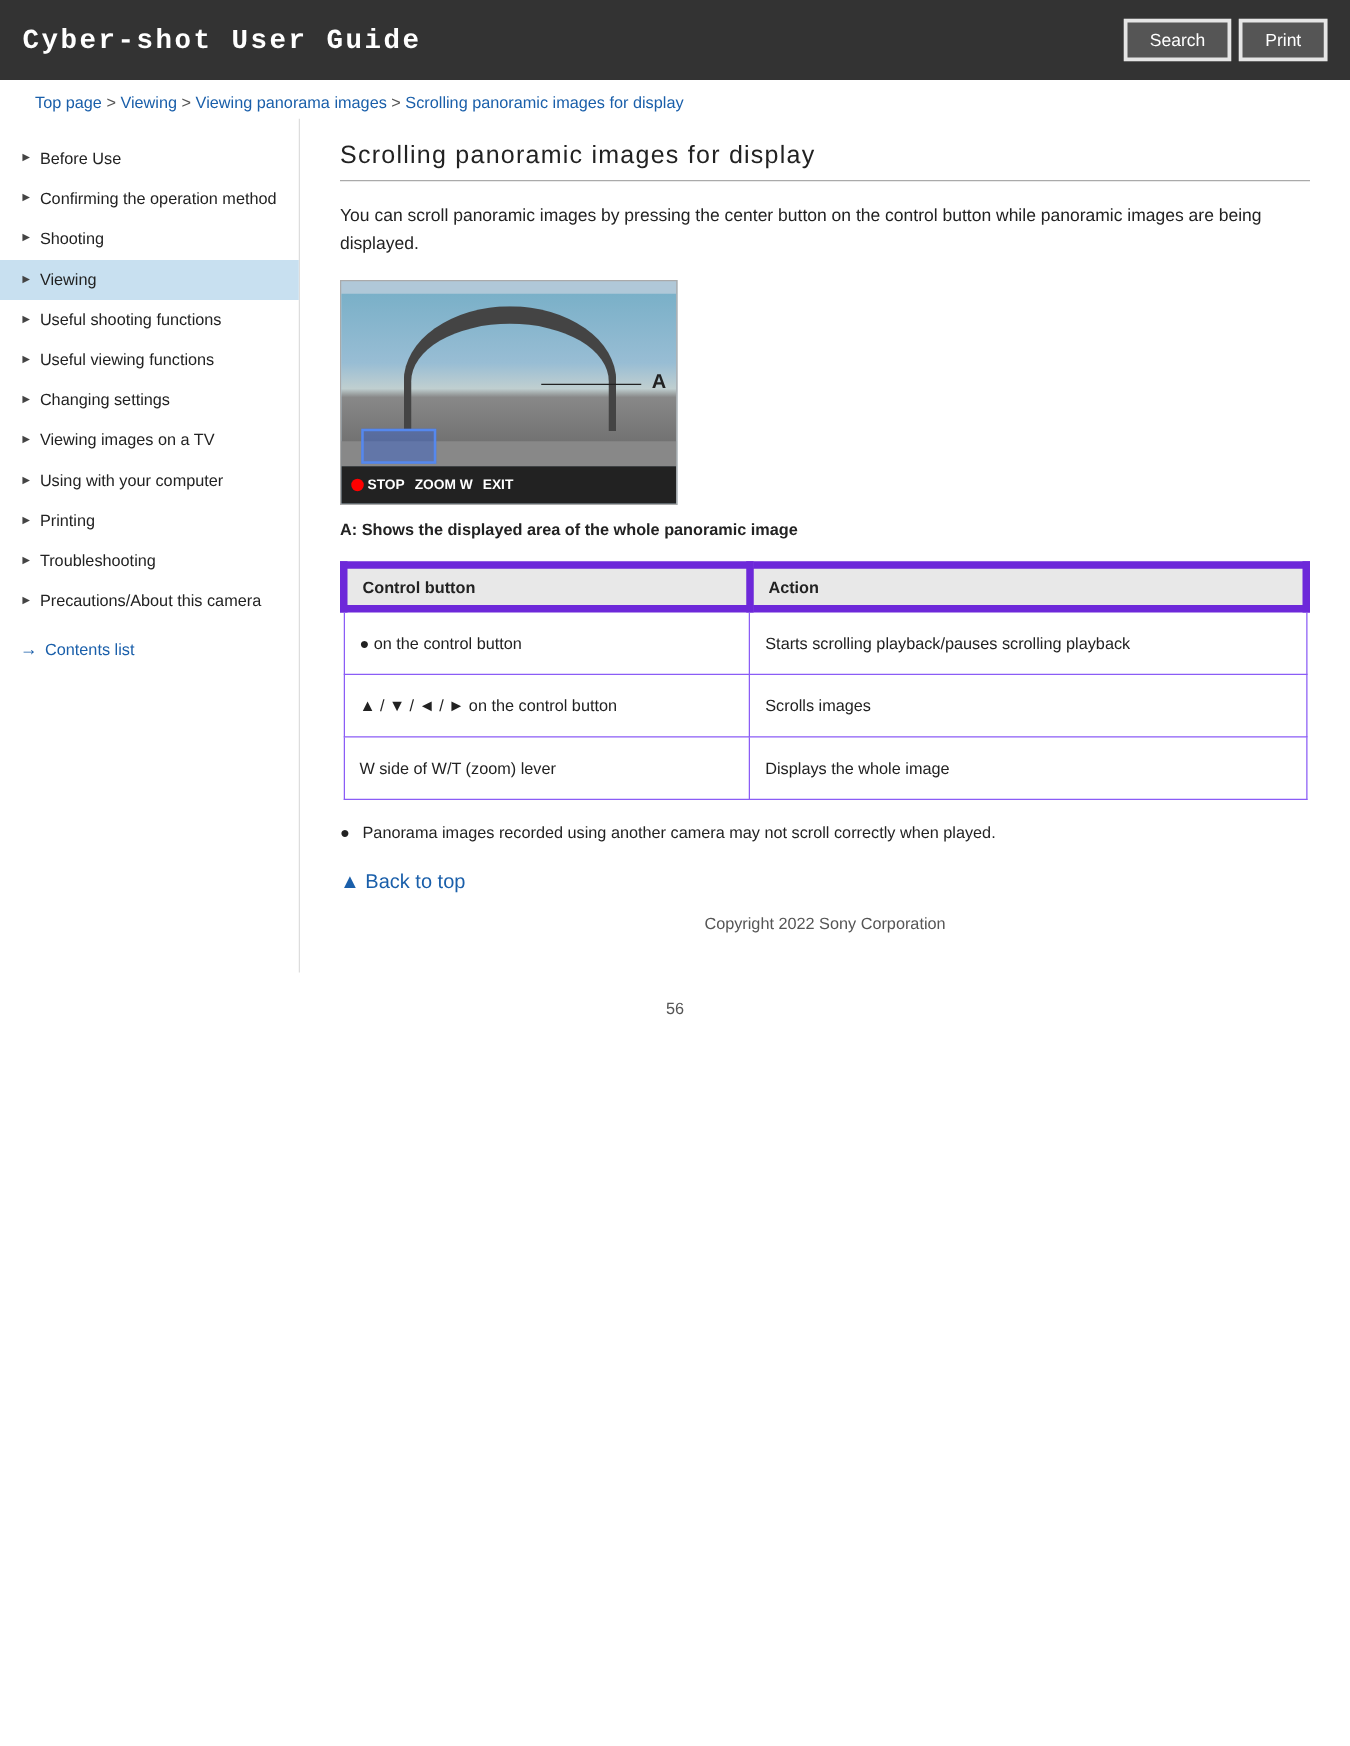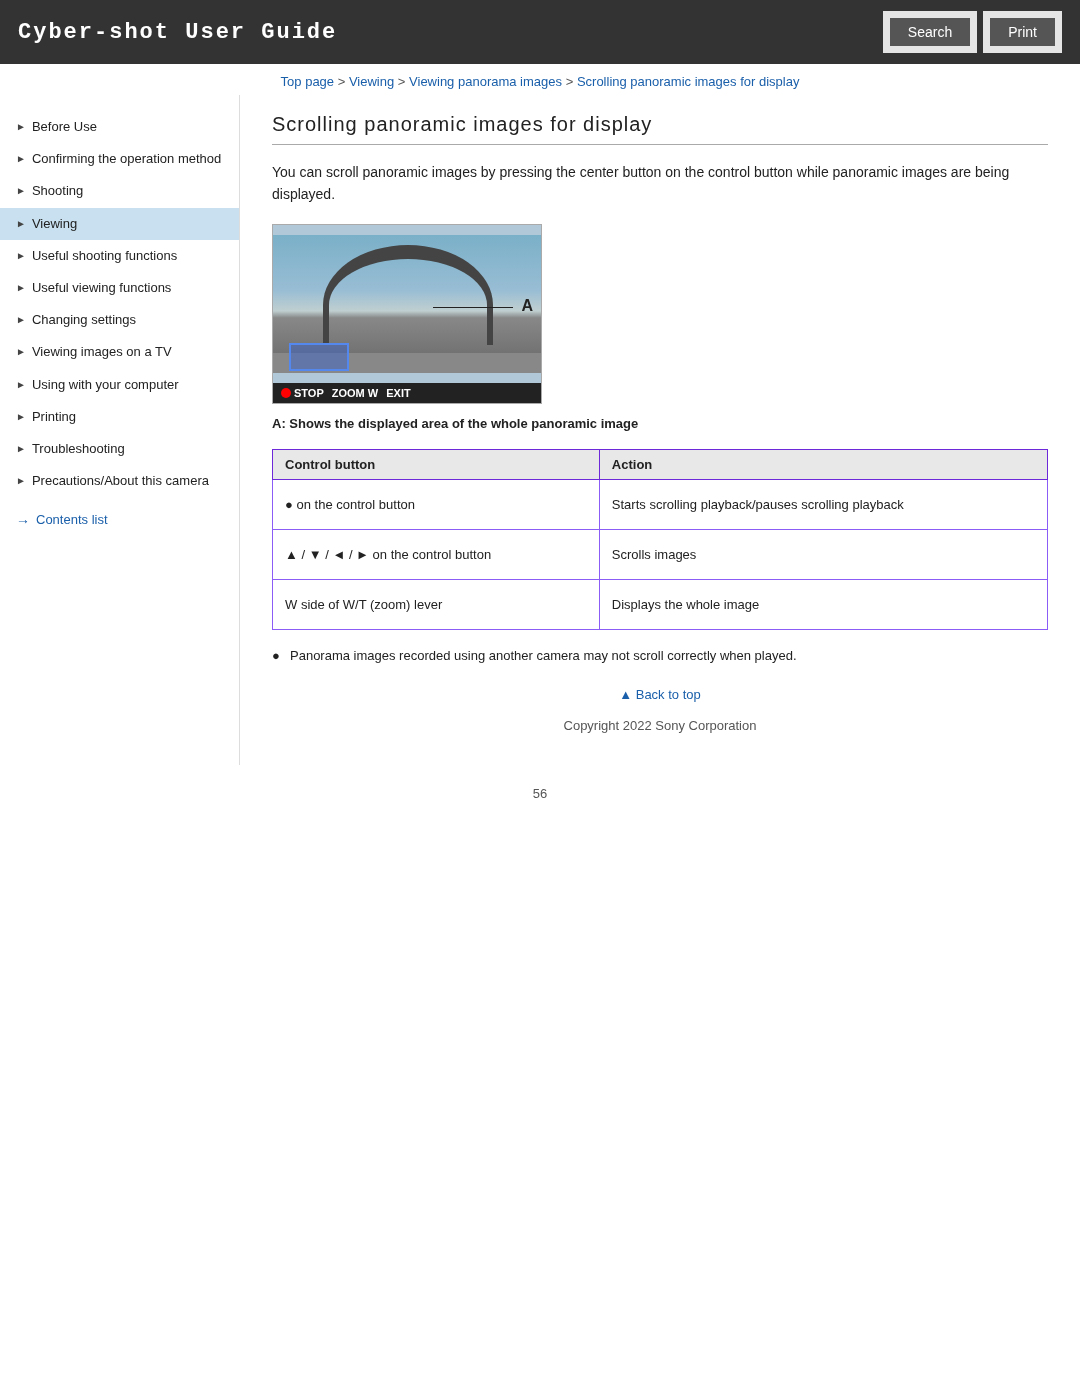--- a/index.html
+++ b/index.html
@@ -28,29 +28,29 @@
       letter-spacing: 2px;
       font-weight: bold;
     }
     .header-buttons {
       display: flex;
       gap: 6px;
     }
     .header-btn {
       background: #555;
       color: #fff;
-      border: 7px solid #e5e5e5;
+      border: 3px solid #e5e5e5;
       padding: 6px 18px;
       font-size: 14px;
       cursor: pointer;
     }
 
     
     .breadcrumb {
-      text-align: center;
+      text-align: left;
       padding: 10px 28px 6px;
       font-size: 13px;
       color: #1a5faa;
       border-bottom: none;
     }
     .breadcrumb a {
       color: #1a5faa;
       text-decoration: none;
     }
     .breadcrumb span { color: #555; }
@@ -184,21 +184,21 @@
       position: absolute;
       top: 82px;
       right: 28px;
       width: 80px;
       height: 1px;
       background: #222;
     }
     .pano-toolbar {
       position: absolute;
       bottom: 0; left: 0; right: 0;
-      height: 20px;
+      height: 30px;
       background: #222;
       display: flex;
       align-items: center;
       padding: 0 8px;
       gap: 8px;
     }
     .pano-stop-btn {
       display: flex;
       align-items: center;
       gap: 3px;
@@ -231,21 +231,21 @@
 
     
     .control-table {
       width: 100%;
       border-collapse: collapse;
       margin-bottom: 16px;
       font-size: 13px;
     }
     .control-table th {
       background: #e8e8e8;
-      border: 1px solid #6d28d9;
+      border: 6px solid #6d28d9;
       padding: 7px 12px;
       font-weight: bold;
       text-align: left;
       font-size: 13px;
     }
     .control-table td {
       border: 1px solid #8b5cf6;
       padding: 17px 12px;
       vertical-align: middle;
     }
@@ -258,22 +258,22 @@
       color: #222;
       position: relative;
     }
     .note-bullet {
       position: absolute;
       left: 0;
       top: 0;
     }
 
     .back-to-top {
-      text-align: center;
-      font-size: 13px;
+      text-align: left;
+      font-size: 16px;
       color: #1a5faa;
       cursor: pointer;
       margin-bottom: 16px;
       margin-top: 17px;
     }
     .back-to-top a { color: #1a5faa; text-decoration: none; }
 
     .copyright {
       text-align: center;
       font-size: 13px;

